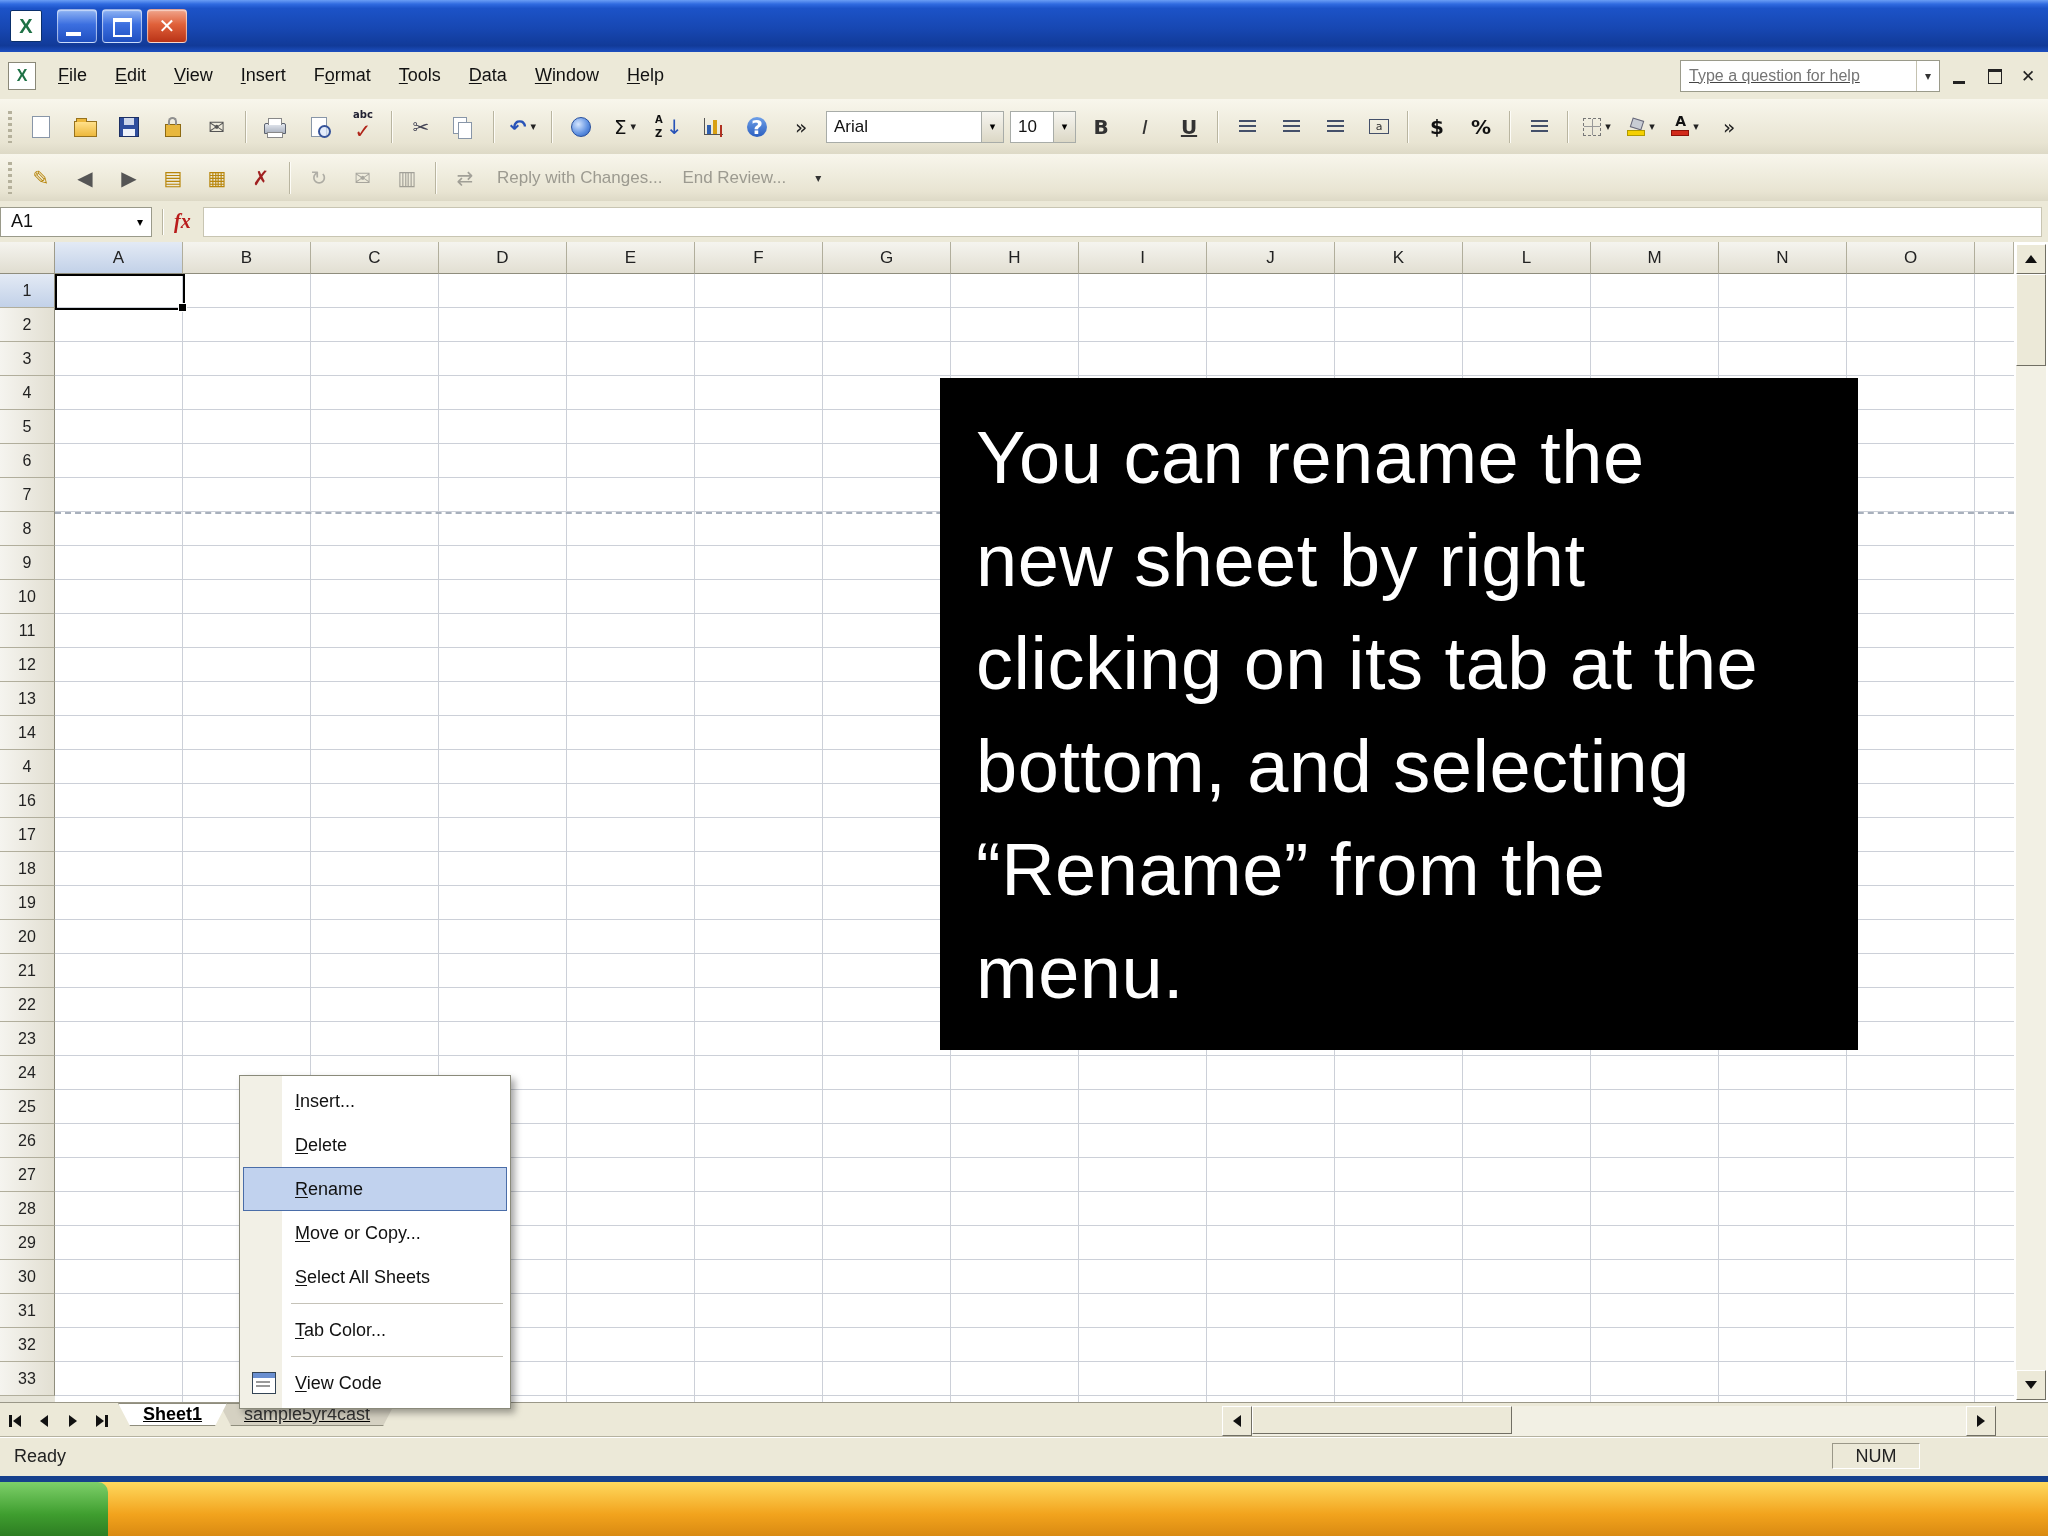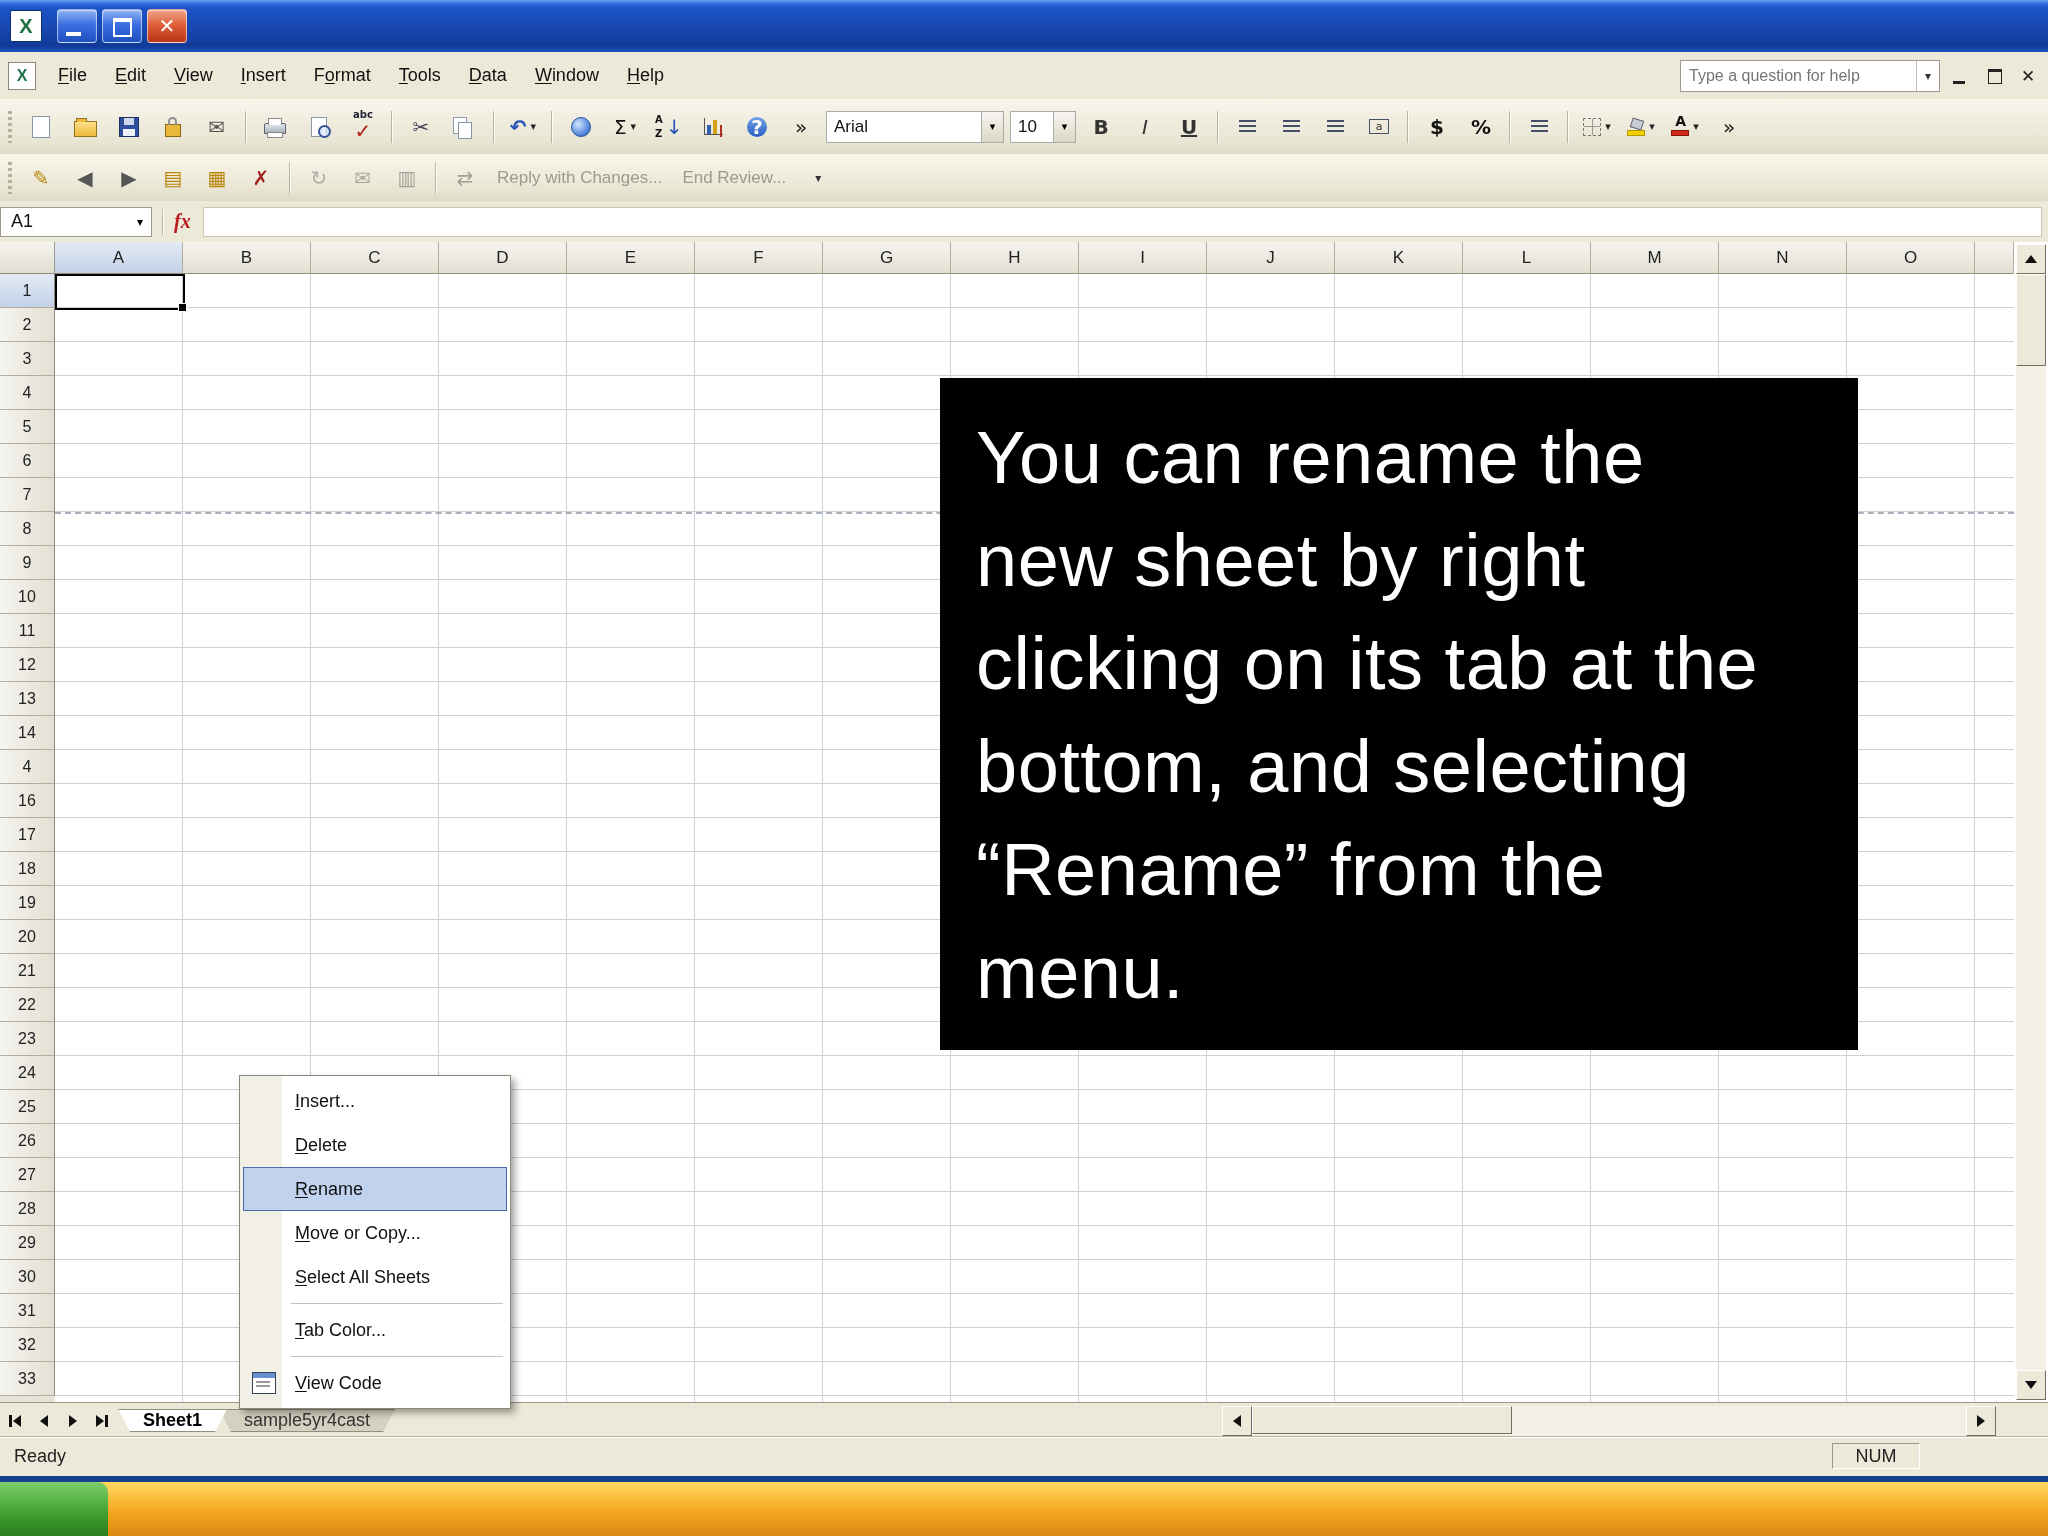--- a/index.html
+++ b/index.html
@@ -43,21 +43,21 @@
     display:flex; align-items:center; justify-content:center; color:#1e7145; font-weight:bold; font-size:16px;
   }
   .menu-item { padding:8px 14px; border-radius:2px; }
   .menubar-right { margin-left:auto; display:flex; align-items:center; }
   .helpbox {
     width:258px; height:30px; background:#fff; border:1px solid #9a9a8a;
     display:flex; align-items:center;
   }
   .helpbox input {
     border:none; outline:none; flex:1; font-size:16px; color:#444; padding:0 8px;
-    font-family:"Liberation Sans",sans-serif; background:transparent;
+    font-family:"Liberation Sans",sans-serif; background:transparent;text-decoration:underline;
   }
   .helpbox .dd-btn { width:22px; align-self:stretch; border-left:1px solid #c5c2b0; display:flex; align-items:center; justify-content:center; font-size:12px; color:#333; font-family:"DejaVu Sans",sans-serif; }
   .wbctl { width:28px; height:24px; margin-left:6px; position:relative; }
   .wbctl .min-g { position:absolute; left:7px; bottom:4px; width:12px; height:3px; background:#222; }
   .wbctl .res-g { position:absolute; left:8px; top:5px; width:12px; height:11px; border:1px solid #222; border-top-width:3px; }
   .wbctl .x-g { position:absolute; inset:0; display:flex; align-items:center; justify-content:center; color:#222; font-size:17px; font-family:"DejaVu Sans",sans-serif; }
 
   
   .toolbar {
     position:absolute; left:0; right:0; display:flex; align-items:center;
@@ -582,21 +582,21 @@
   <span class="nav">
       <span class="tri left"></span>
     </span>
   <span class="nav">
       <span class="tri right"></span>
     </span>
   <span class="nav">
       <span class="tri right"></span>
       <span class="bar"></span>
     </span>
-  <span id="sheet-tabs" style="display:flex;align-items:center;margin-left:10px;">
+  <span id="sheet-tabs" style="display:flex;align-items:flex-start;margin-left:10px;text-decoration:underline;">
       <span class="sheet-tab active">Sheet1</span>
       <span class="sheet-tab">sample5yr4cast</span>
     </span>
   <span class="hscroll">
     <span class="sbtn">
         <span class="tri left"></span>
       </span>
     <span class="htrack">
         <span class="hthumb"></span>
       </span>

